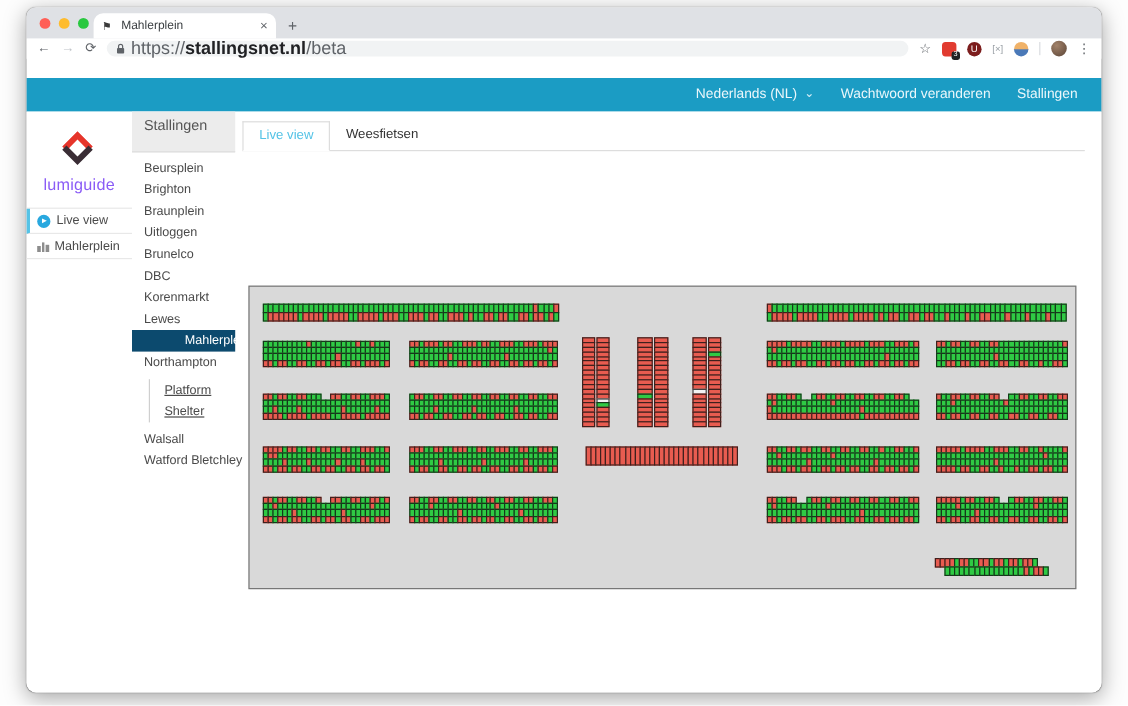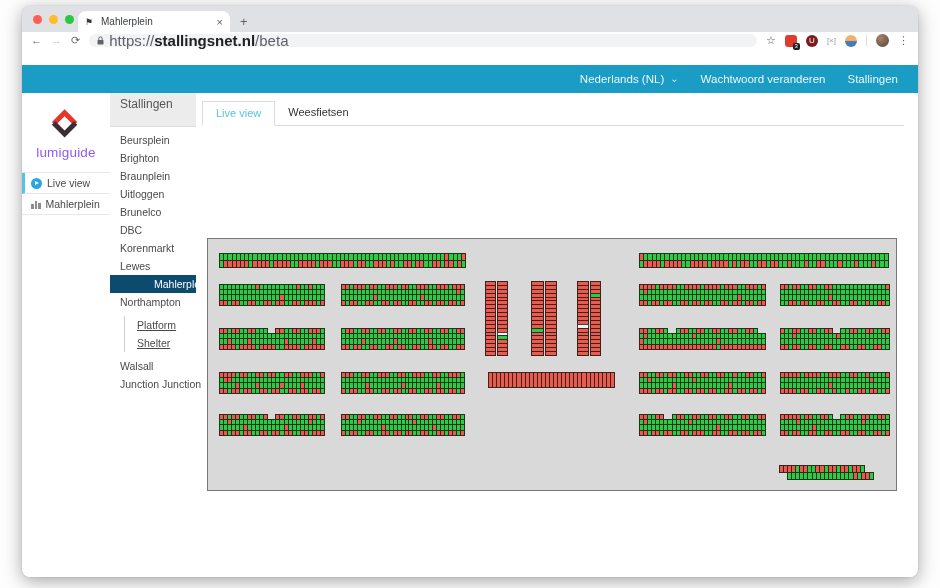--- a/index.html
+++ b/index.html
@@ -185,21 +185,21 @@
             <div class="st-item">DBC</div>
             <div class="st-item">Korenmarkt</div>
             <div class="st-item">Lewes</div>
             <div class="st-item selected">Mahlerplein</div>
             <div class="st-item">Northampton</div>
             <div class="st-sub">
               <div class="st-item">Platform</div>
               <div class="st-item">Shelter</div>
             </div>
             <div class="st-item">Walsall</div>
-            <div class="st-item">Junction Junction</div>
+            <div class="st-item">Watford Bletchley</div>
           </div>
       </div>
 
       <div class="main">
         <div class="tabsrow" id="tabsrow">
             <div class="vtab active">Live view</div>
             <div class="vtab">Weesfietsen</div>
           </div>
         <div class="diagram" id="diagram" style="background: rgb(217, 217, 217);">
             <div class="rack" style="left: 11px; top: 14px; width: 246px; height: 15px;">

